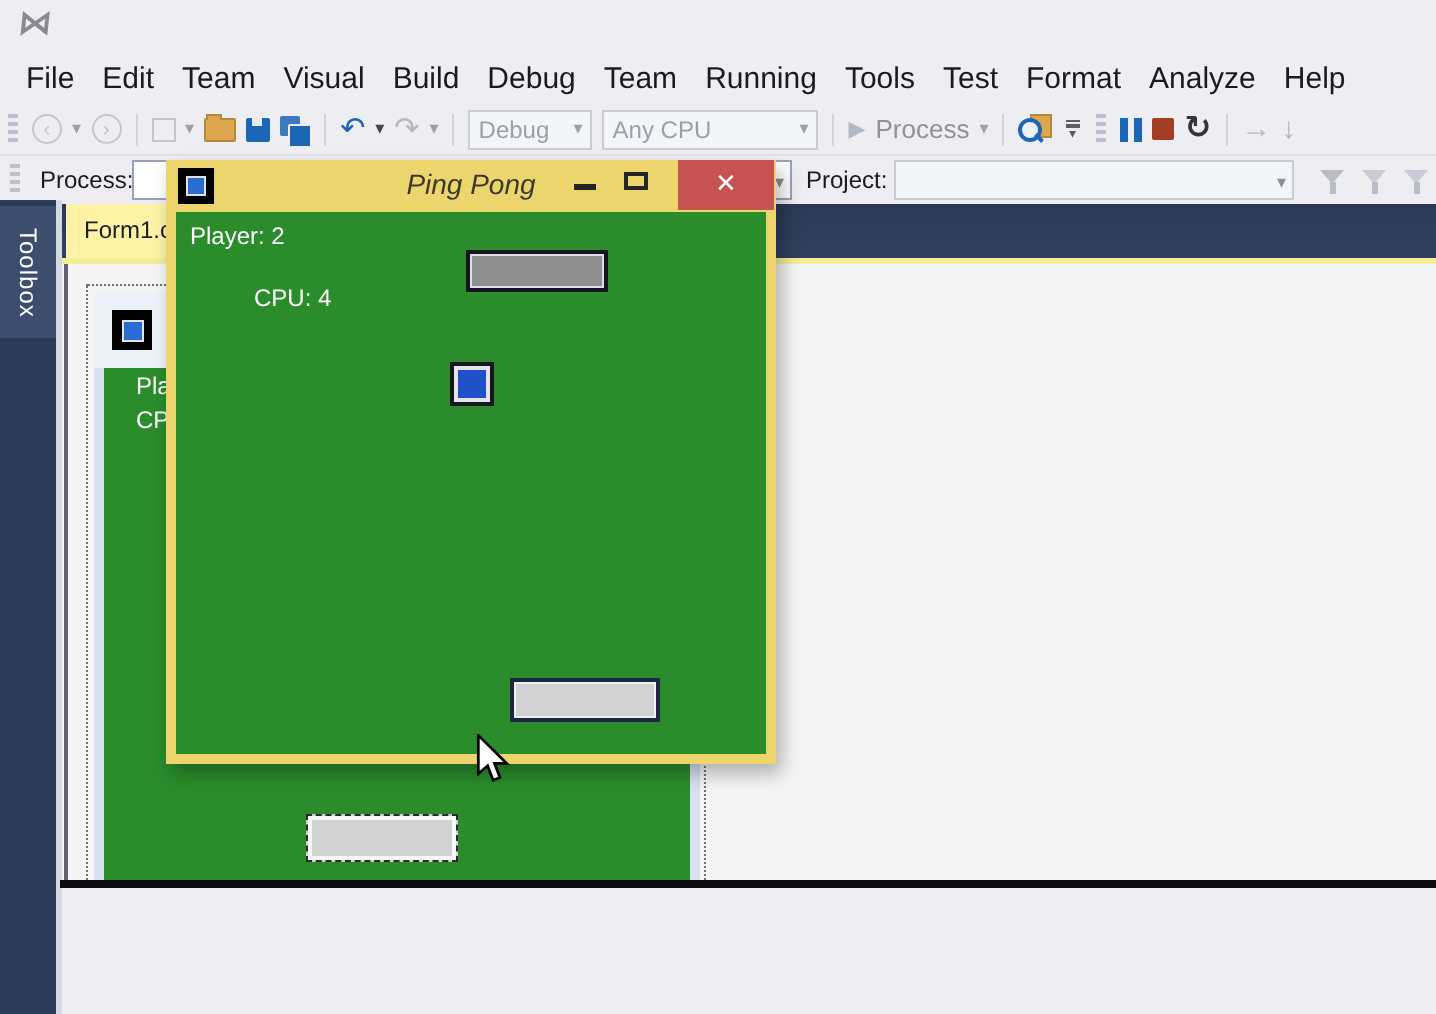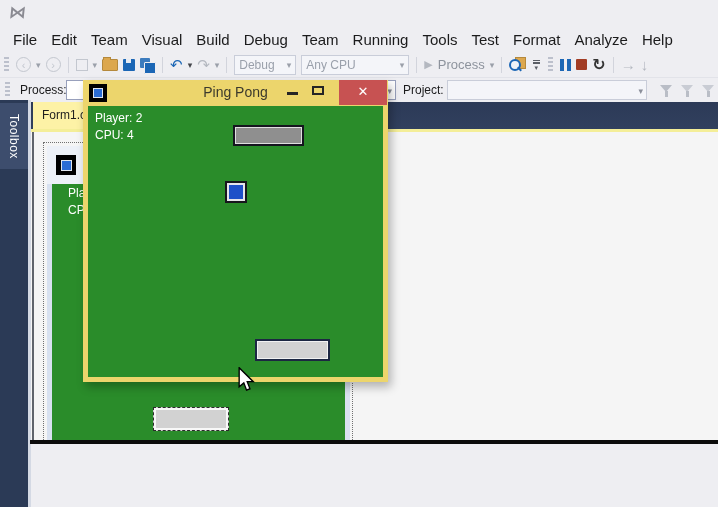--- a/index.html
+++ b/index.html
@@ -76,21 +76,21 @@
   
   #splitter{position:absolute;left:30px;top:440px;width:688px;height:4px;background:#0c0c0c;}
   #tray{position:absolute;left:30px;top:444px;width:688px;height:63px;background:#f5f5f5;}
   #timeritem{position:absolute;left:28px;top:20px;display:flex;align-items:center;gap:6px;}
   #timericon{width:11px;height:11px;border:1.5px solid #3b3b3b;border-radius:50%;position:relative;box-sizing:border-box;}
   #timericon:before{content:"";position:absolute;left:3.2px;top:-3px;width:2px;height:2px;background:#3b3b3b;}
   #timericon:after{content:"";position:absolute;left:3.5px;top:1px;width:1.5px;height:3.5px;background:#3b3b3b;}
   #timerlabel{font-size:12px;color:#1e1e1e;}
   
   #gamewin{position:absolute;left:83px;top:80px;width:305px;height:302px;background:#ecd56c;box-shadow:3px 5px 9px rgba(0,0,0,.28);}
-  #gtitlebar{position:absolute;left:0;top:0;width:100%;height:26px;}
+  #gtitlebar{position:absolute;left:0;top:0;width:100%;height:26px;font-style:italic;}
   #gicon{position:absolute;left:6px;top:4px;width:18px;height:18px;}
   #gicon .inner{width:8px;height:8px;}
   #gtitle{position:absolute;left:0;top:0;width:100%;text-align:center;font-size:14px;color:#3c3a2c;line-height:25px;}
   #gmin{position:absolute;left:204px;top:12px;width:11px;height:3px;background:#252525;}
   #gmax{position:absolute;left:229px;top:6px;width:12px;height:9px;border:2px solid #252525;box-sizing:border-box;}
   #gclose{position:absolute;right:1px;top:0;width:48px;height:25px;background:#c75252;color:#fff;font-size:13px;font-weight:bold;text-align:center;line-height:24px;}
   #gclient{position:absolute;left:5px;top:26px;right:5px;bottom:5px;background:#2a8c2a;}
   #gclient .score{position:absolute;left:7px;color:#fff;font-size:12px;white-space:nowrap;}
   #cpupaddle{position:absolute;left:145px;top:19px;width:71px;height:21px;background:#8f8f8f;border:2px solid #15151f;box-shadow:inset 0 0 0 1px #e0e0e0;box-sizing:border-box;}
   #ball{position:absolute;left:137px;top:75px;width:22px;height:22px;background:#1e50c8;border:2px solid #16161c;box-shadow:inset 0 0 0 2px #e6e6ea;box-sizing:border-box;}
@@ -226,21 +226,21 @@
       <span id="gtitle">Ping Pong</span>
       <span class="appicon" id="gicon">
           <span class="inner"></span>
         </span>
       <span id="gmin"></span>
       <span id="gmax"></span>
       <span id="gclose">✕</span>
     </div>
     <div id="gclient">
       <span class="score" style="top:5px;">Player: 2</span>
-      <span class="score" style="top:22px;">CPU: 4</span>
+      <span class="score" style="top:36px;margin-left:32px;">CPU: 4</span>
       <div id="cpupaddle"></div>
       <div id="ball"></div>
       <div id="plpaddle"></div>
     </div>
   </div>
 
   <svg id="cursor" width="18" height="26" viewBox="0 0 12 19">
     <polygon points="1,0.5 1,14.5 4.4,11.6 6.4,16.9 8.9,15.9 6.9,10.7 11.3,10.7" fill="#ffffff" stroke="#000000" stroke-width="1"></polygon>
   </svg>
 

